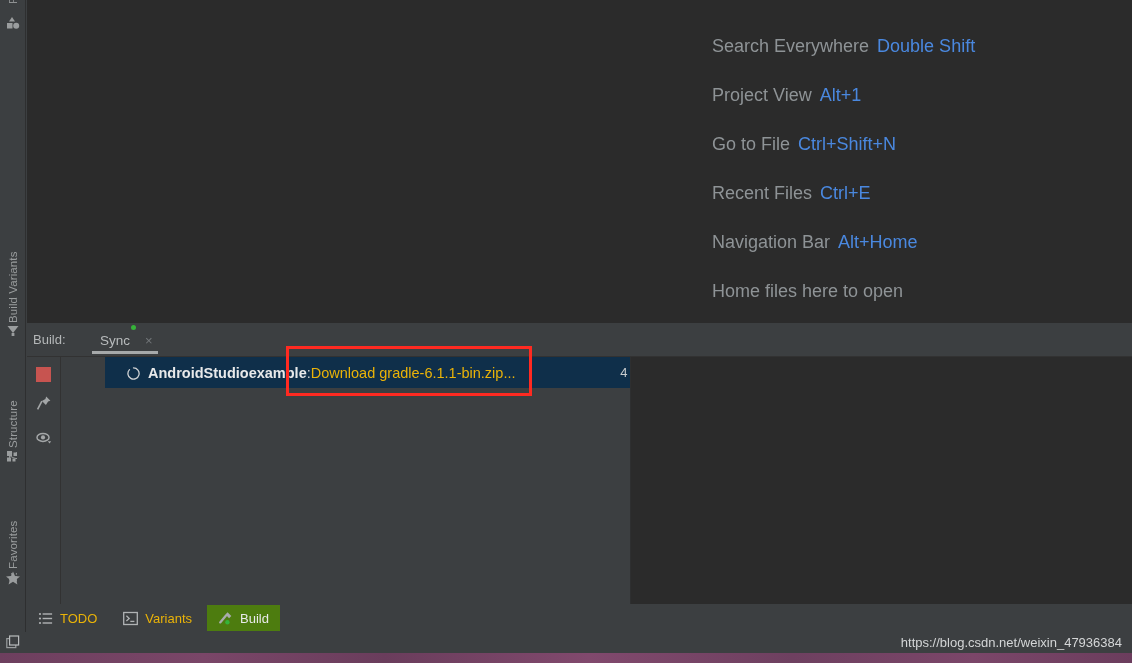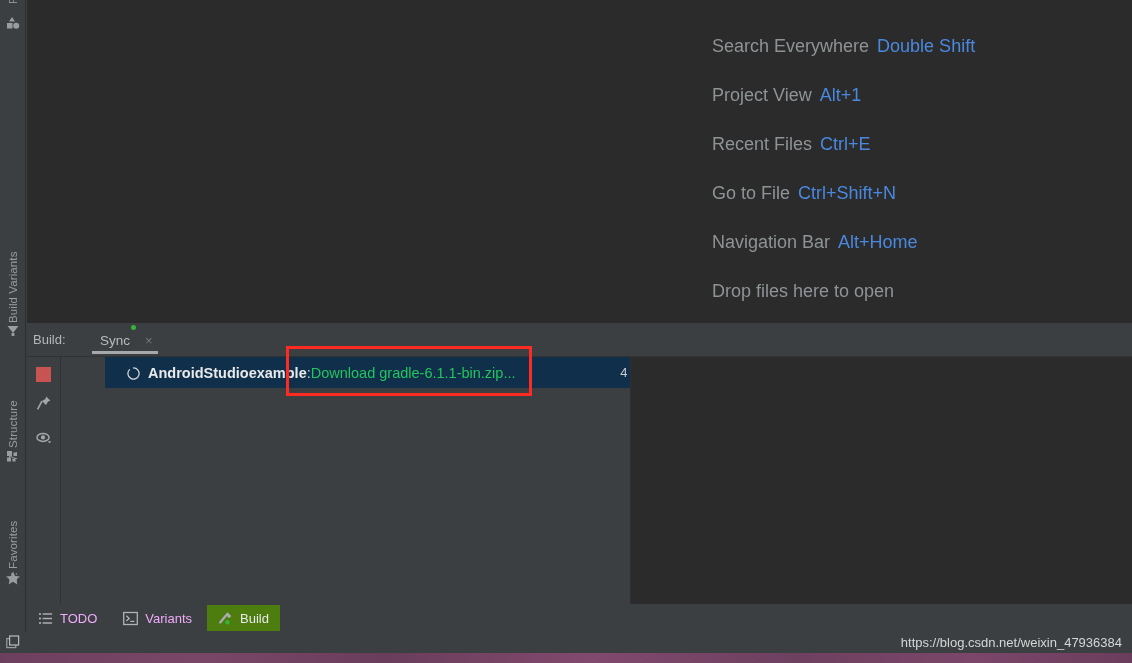--- a/index.html
+++ b/index.html
@@ -146,21 +146,21 @@
     margin-left: 22px;
     flex: 0 0 auto;
   }
   #row-module {
     font-size: 14.5px; font-weight: bold;
     color: #e8e9ea;
     margin-left: 8px;
     white-space: nowrap;
   }
   #row-task {
-    font-size: 14.5px; color: #22c55e;
+    font-size: 14.5px; color: #eab308;
     margin-left: 0px;
     white-space: nowrap;
   }
   #row-duration {
     position: absolute; right: 4px;
     font-size: 13px; color: #c9ccce;
     white-space: nowrap;
   }
   #row-colon { font-size: 14.5px; color: #c9ccce; }
 
@@ -179,21 +179,21 @@
     position: absolute;
     left: 27px; top: 604px;
     width: 1105px; height: 28px;
     background: #3c3f41;
     display: flex; align-items: center;
   }
   .bottom-btn {
     display: flex; align-items: center;
     height: 26px; padding: 0 11px;
     margin-right: 4px;
-    font-size: 13px; color: #f0abfc;
+    font-size: 13px; color: #eab308;
     white-space: nowrap;
   }
   .bottom-btn.active {
     background: #4d7c0f;
     color: #e8e9ea;
   }
   .bottom-btn .bicon {
     width: 15px; height: 15px;
     margin-right: 7px;
     position: relative;
@@ -270,33 +270,33 @@
 
       <div class="hint-row">
         <span>Search Everywhere</span><span class="hint-key">Double Shift</span>
       </div>
 
       <div class="hint-row">
         <span>Project View</span><span class="hint-key">Alt+1</span>
       </div>
 
       <div class="hint-row">
+        <span>Go to File</span><span class="hint-key">Ctrl+Shift+N</span>
+      </div>
+
+      <div class="hint-row">
         <span>Recent Files</span><span class="hint-key">Ctrl+E</span>
       </div>
 
       <div class="hint-row">
-        <span>Go to File</span><span class="hint-key">Ctrl+Shift+N</span>
-      </div>
-
-      <div class="hint-row">
         <span>Navigation Bar</span><span class="hint-key">Alt+Home</span>
       </div>
 
       <div class="hint-row">
-        <span>Drop files here to open</span>
+        <span>Home files here to open</span>
       </div>
 
     </div>
   </div>
 
   <div id="build-window">
 
     <div id="build-tabbar">
       <div id="build-label">Build:</div>
 

